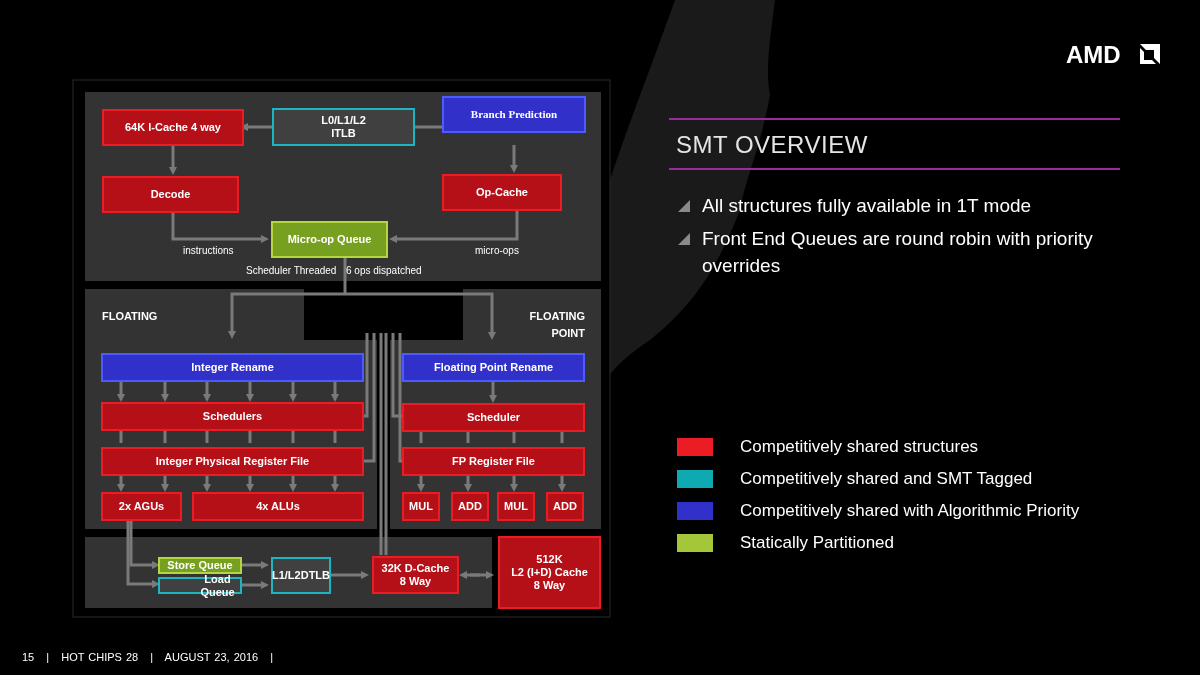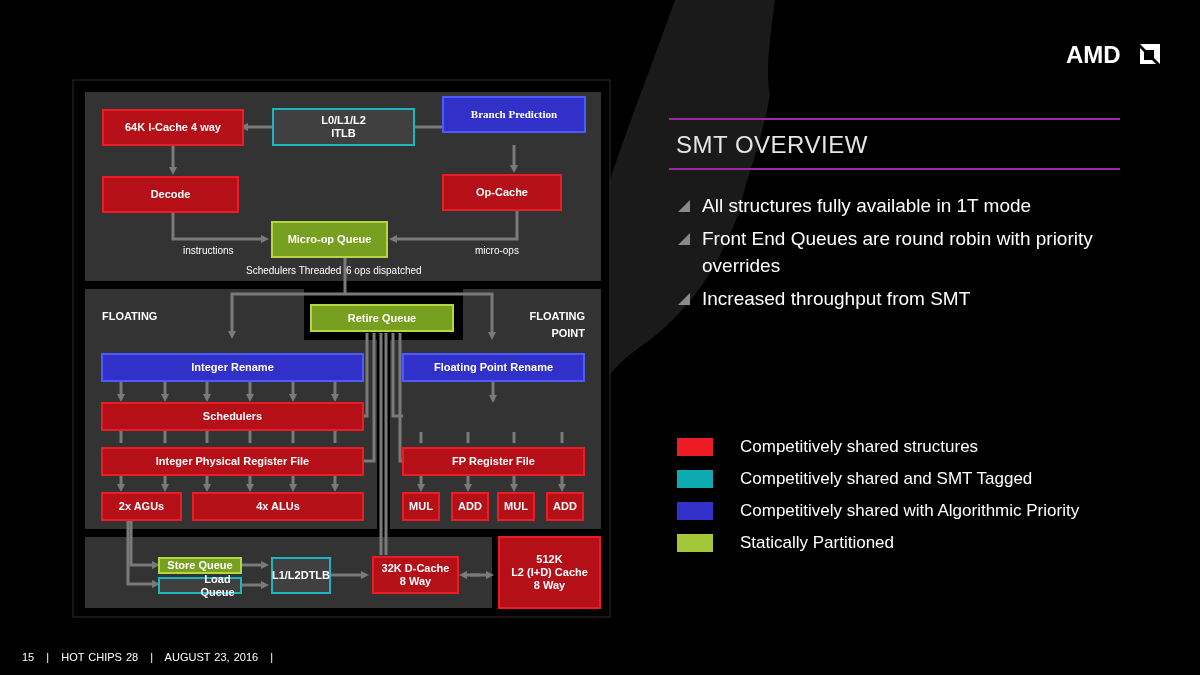--- a/index.html
+++ b/index.html
@@ -136,37 +136,37 @@
   <div class="box teal" style="left:272px;top:108px;width:143px;height:38px;flex-direction:column;">
     <span>L0/L1/L2</span>
     <span>ITLB</span>
   </div>
   <div class="box blue" style="left:442px;top:96px;width:144px;height:37px;font-family:Liberation Serif, serif;">Branch Prediction</div>
   <div class="box red" style="left:102px;top:176px;width:137px;height:37px;">Decode</div>
   <div class="box red" style="left:442px;top:174px;width:120px;height:37px;">Op-Cache</div>
   <div class="box green" style="left:271px;top:221px;width:117px;height:37px;">Micro-op Queue</div>
   <span class="lbl" style="left:183px;top:245px;">instructions</span>
   <span class="lbl" style="left:446px;top:245px;margin-left:29px;">micro-ops</span>
-  <span class="lbl" style="left:246px;top:265px;">Schedulers Threaded</span>
+  <span class="lbl" style="left:246px;top:265px;">Scheduler Threaded</span>
   <span class="lbl" style="left:346px;top:265px;">6 ops dispatched</span>
 
   <div class="section-lbl" style="left:102px;top:308px;">FLOATING</div>
-  <div class="box green" style="left:310px;top:304px;width:144px;height:28px;">Retire Queue</div>
   <div class="section-lbl" style="left:520px;top:308px;text-align:right;width:65px;">
     <div>FLOATING</div>
     <div>POINT</div>
   </div>
 
   <div class="box blue" style="left:101px;top:353px;width:263px;height:29px;">Integer Rename</div>
   <div class="box red" style="left:101px;top:402px;width:263px;height:29px;">Schedulers</div>
   <div class="box red" style="left:101px;top:447px;width:263px;height:29px;">Integer Physical Register File</div>
   <div class="box red" style="left:101px;top:492px;width:81px;height:29px;">2x AGUs</div>
   <div class="box red" style="left:192px;top:492px;width:172px;height:29px;">4x ALUs</div>
 
   <div class="box blue" style="left:402px;top:353px;width:183px;height:29px;">Floating Point Rename</div>
+  <div class="box red" style="left:402px;top:403px;width:183px;height:29px;">Scheduler</div>
   <div class="box red" style="left:402px;top:447px;width:183px;height:29px;">FP Register File</div>
   <div class="box red" style="left:402px;top:492px;width:38px;height:29px;">MUL</div>
   <div class="box red" style="left:451px;top:492px;width:38px;height:29px;">ADD</div>
   <div class="box red" style="left:497px;top:492px;width:38px;height:29px;">MUL</div>
   <div class="box red" style="left:546px;top:492px;width:38px;height:29px;">ADD</div>
 
   <div class="box green" style="left:158px;top:557px;width:84px;height:17px;">Store Queue</div>
   <div class="box teal" style="left:158px;top:577px;width:84px;height:17px;padding-left:35px;">Load Queue</div>
   <div class="box teal" style="left:271px;top:557px;width:60px;height:37px;">
     <span>L1/L2</span>
@@ -207,28 +207,20 @@
     <span>All structures fully available in 1T mode</span>
   </div>
   <div class="bullet">
     <span class="tri">
         <svg width="12" height="12">
           <path d="M12 0 L12 12 L0 12 Z" fill="#8a8a8a"></path>
         </svg>
       </span>
     <span>Front End Queues are round robin with priority overrides</span>
   </div>
-  <div class="bullet">
-    <span class="tri">
-        <svg width="12" height="12">
-          <path d="M12 0 L12 12 L0 12 Z" fill="#8a8a8a"></path>
-        </svg>
-      </span>
-    <span>Increased throughput from SMT</span>
-  </div>
 </div>
 
 <div class="legend">
   <div class="legend-item">
     <div class="swatch" style="background:#ec1c24"></div>
     <span class="legend-text">Competitively shared structures</span>
   </div>
   <div class="legend-item">
     <div class="swatch" style="background:#0fa9b1"></div>
     <span class="legend-text">Competitively shared and SMT Tagged</span>

